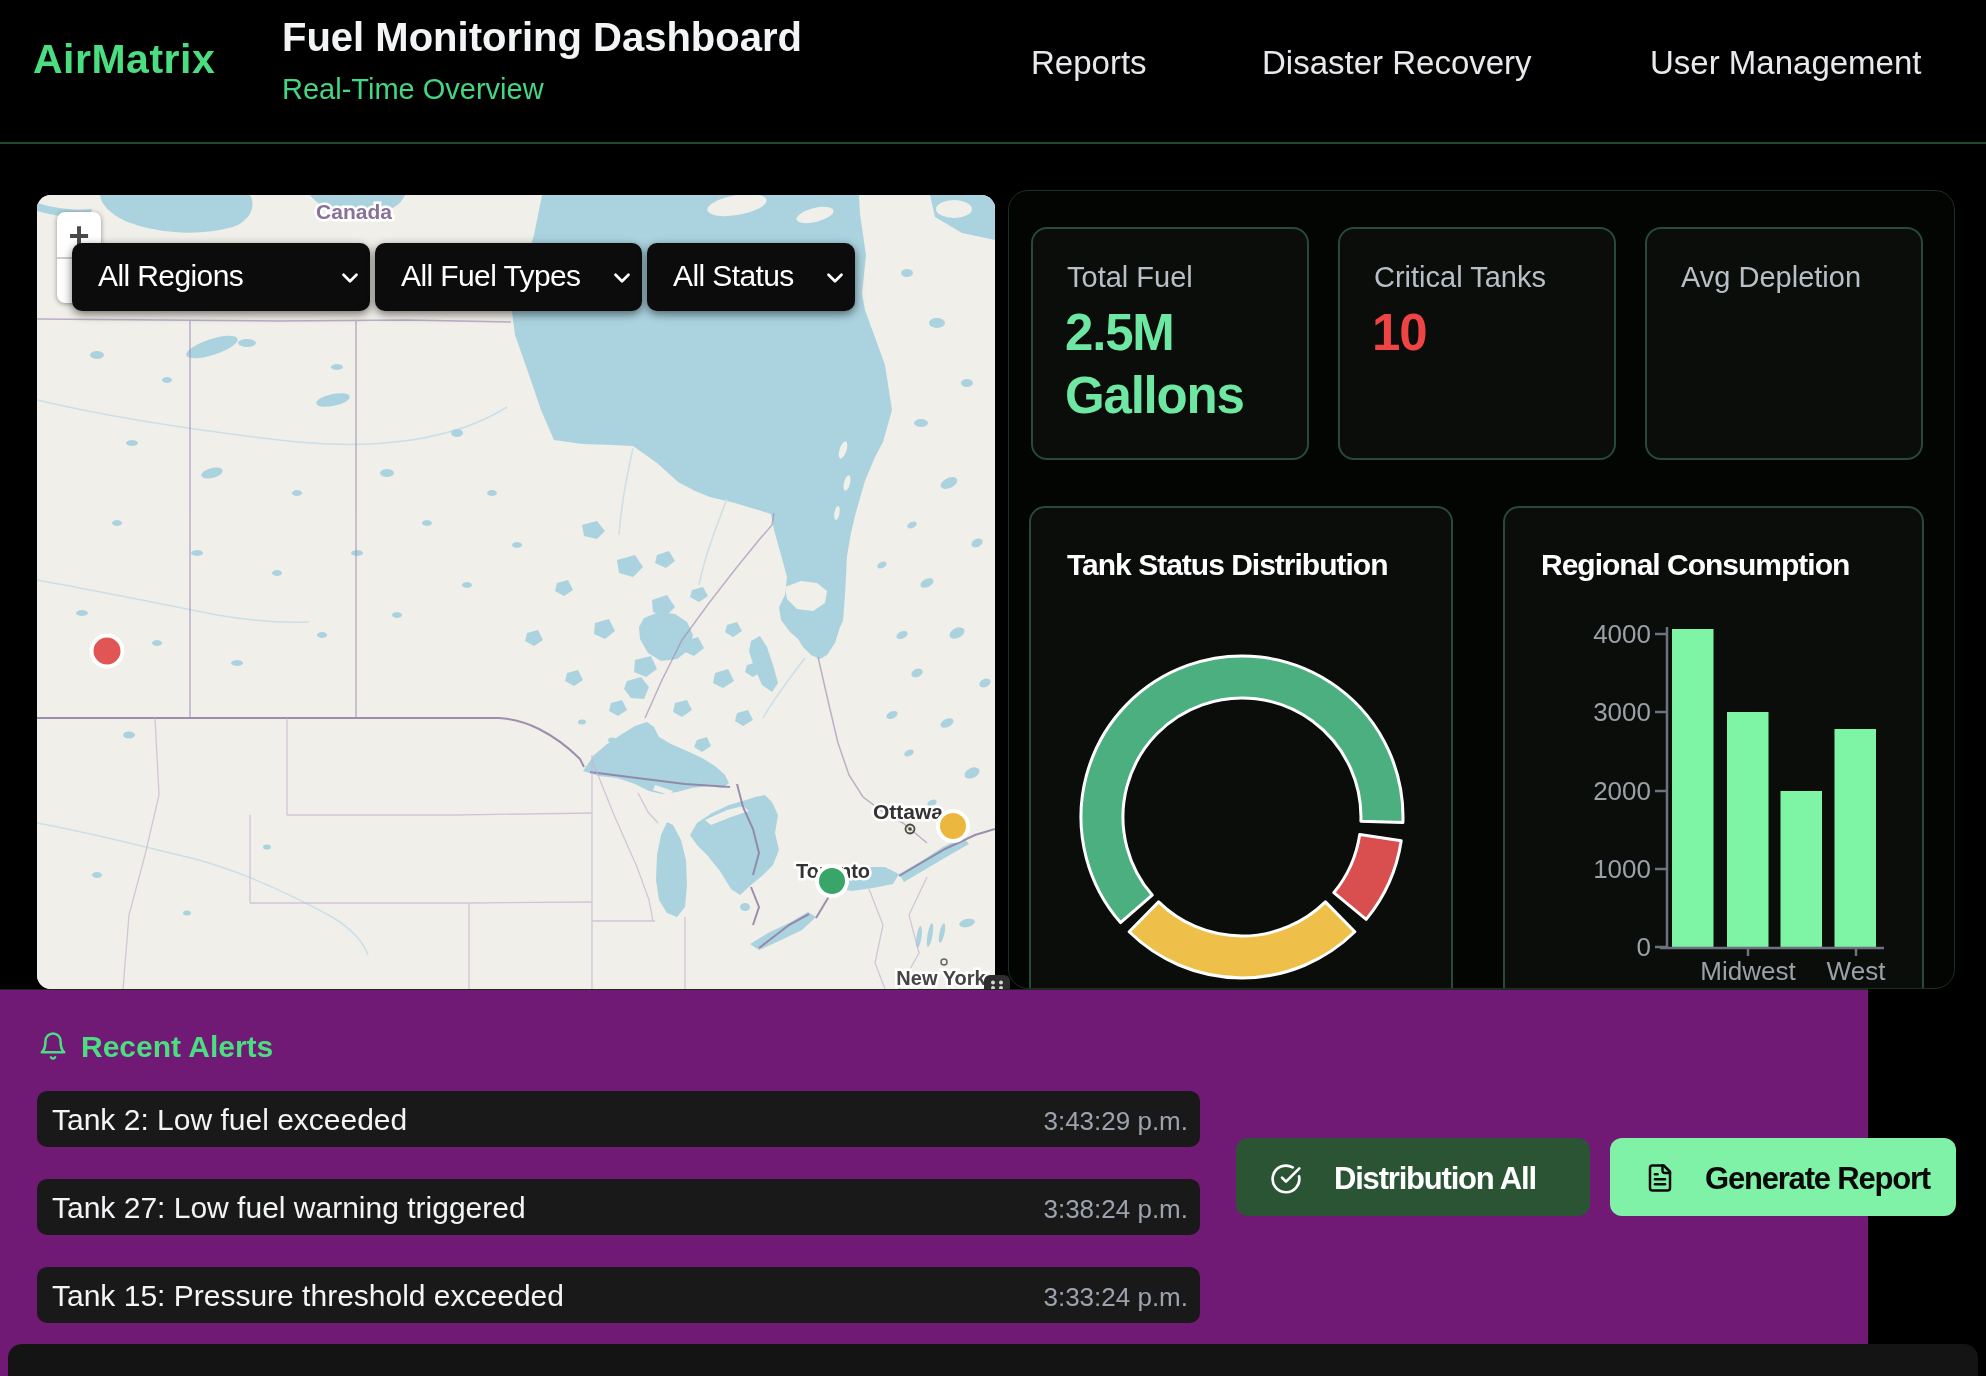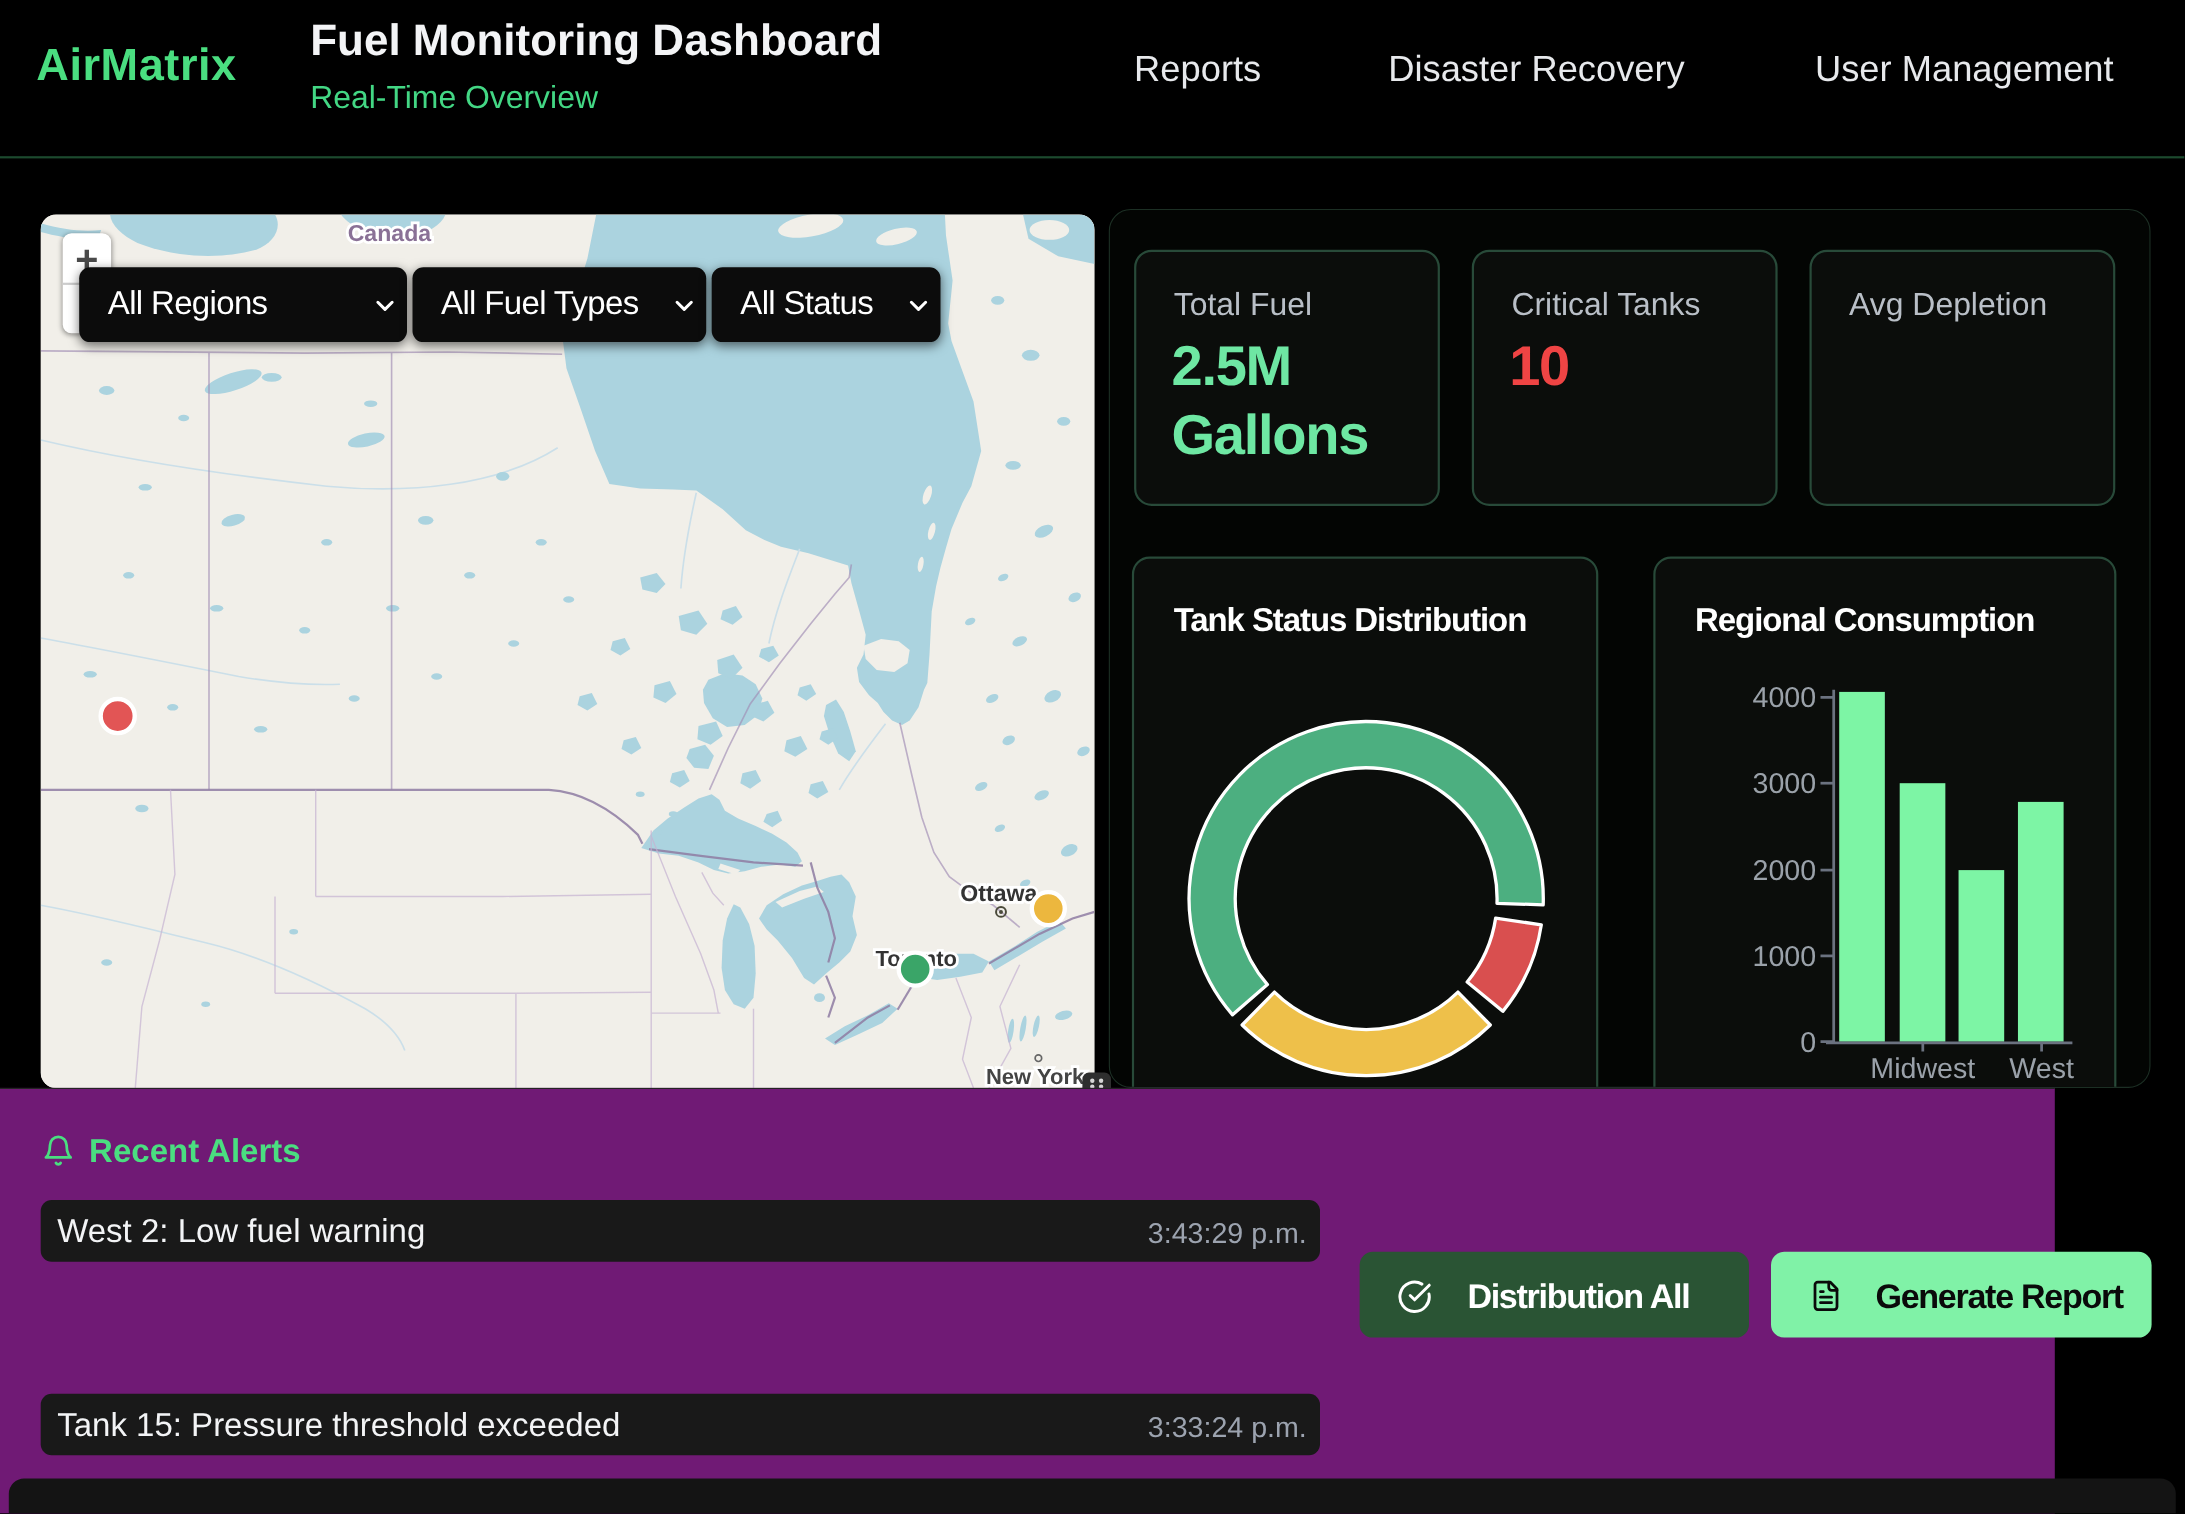--- a/index.html
+++ b/index.html
@@ -345,22 +345,26 @@
   </div>
 
   <div id="alerts">
     <svg width="30" height="30" style="position:absolute;left:38px;top:41px;" viewBox="0 0 24 24" fill="none" stroke="#4ade80" stroke-width="2" stroke-linecap="round" stroke-linejoin="round">
       <path d="M6 8a6 6 0 0 1 12 0c0 7 3 9 3 9H3s3-2 3-9"></path>
       <path d="M10.3 21a1.94 1.94 0 0 0 3.4 0"></path>
     </svg>
     <div class="abs" style="left:81px; top:40px; font-size:30px; font-weight:bold; color:#4ade80;">Recent Alerts</div>
 
     <div class="arow" style="top:101px;">
-      <div class="atext">West 2: Low fuel warning</div>
+      <div class="atext">Tank 2: Low fuel exceeded</div>
       <div class="atime">3:43:29 p.m.</div>
+    </div>
+    <div class="arow" style="top:189px;">
+      <div class="atext">Tank 27: Low fuel warning triggered</div>
+      <div class="atime">3:38:24 p.m.</div>
     </div>
     <div class="arow" style="top:277px;">
       <div class="atext">Tank 15: Pressure threshold exceeded</div>
       <div class="atime">3:33:24 p.m.</div>
     </div>
 
     <div class="abs" style="left:1236px; top:148px; width:354px; height:78px; background:#2a5434; border-radius:12px;">
       <svg width="32" height="32" style="position:absolute;left:34px;top:25px;" viewBox="0 0 24 24" fill="none" stroke="#fff" stroke-width="2" stroke-linecap="round" stroke-linejoin="round">
         <path d="M21.8 10A10 10 0 1 1 17 3.3"></path>
         <path d="M9 11l3 3L22 4"></path>

